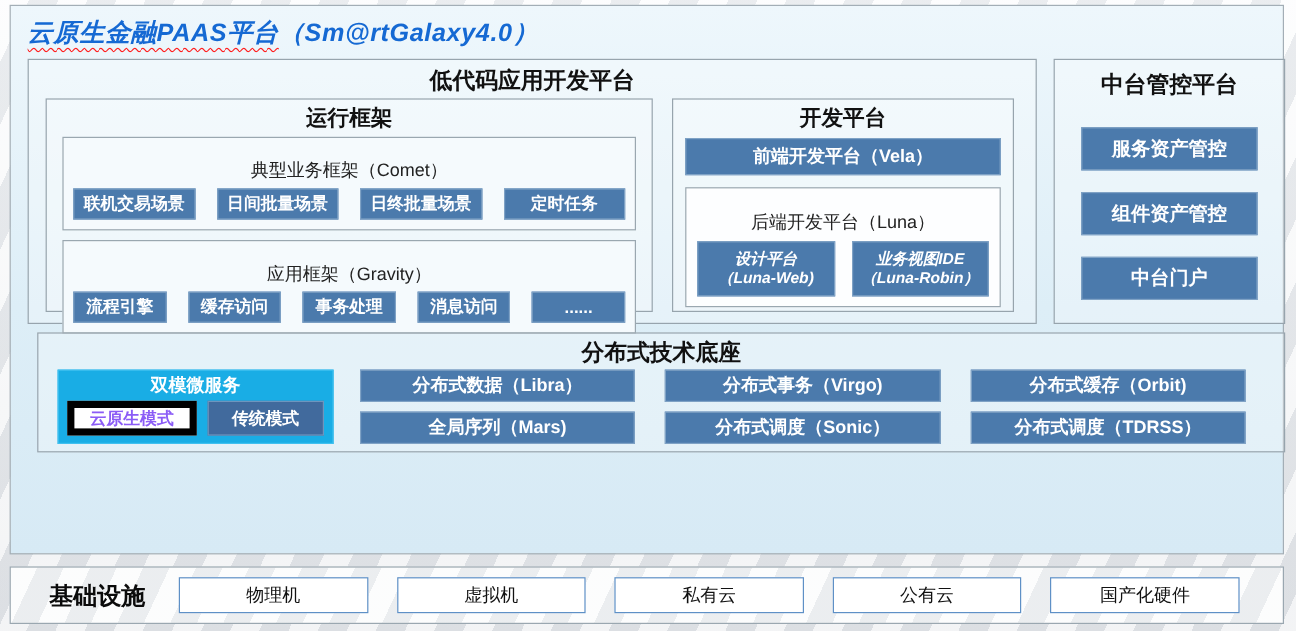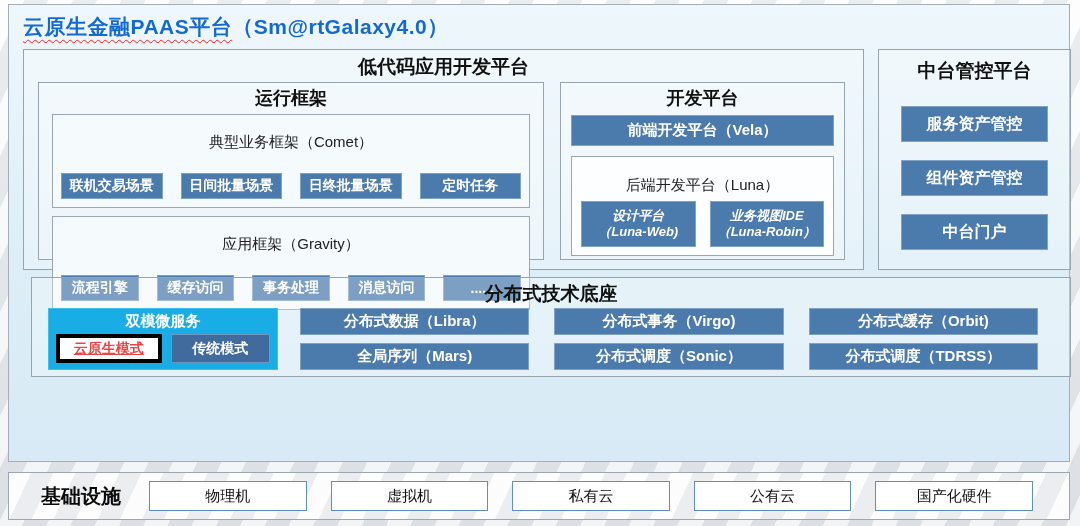--- a/index.html
+++ b/index.html
@@ -19,21 +19,21 @@
   }
 
   
   .main-panel {
     position:absolute; left:8px; top:4px; width:1062px; height:458px;
     border:1px solid #a3aeb6;
     background:linear-gradient(180deg,#eef7fc 0%, #ddeef7 55%, #d7eaf5 100%);
   }
   .page-title {
     position:absolute; left:14px; top:8px;
-    font-size:21px; font-weight:bold; 
+    font-size:21px; font-weight:bold; font-style:italic;
     color:#1569d3; letter-spacing:.5px; white-space:nowrap;
   }
   .page-title .squiggle {
     text-decoration-line:underline;
     text-decoration-style:wavy;
     text-decoration-color:#ff2020;
     text-decoration-thickness:1px;
     text-underline-offset:5px;
   }
 
@@ -42,21 +42,21 @@
 
   
   .lowcode-box { position:absolute; left:14px; top:44px; width:841px; height:221px; }
   .lowcode-box > .box-title { font-size:19px; padding-top:4px; height:32px; }
   .lowcode-inner { display:flex; gap:16px; padding:0 14px; height:178px; }
 
   .runtime-box { width:506px; height:178px; display:flex; flex-direction:column; }
   .runtime-box > .box-title { font-size:18px; padding:3px 0 4px; }
   .subbox { border:1px solid #9aa7b0; background:#f5fafd; margin:0 13px 8px; padding:16px 8px 8px; }
   .subbox-title { text-align:center; font-size:15px; color:#222; padding:2px 0 5px; }
-  .btn-row { display:flex; gap:18px;margin-top:16px; }
+  .btn-row { display:flex; gap:18px; }
   .btn {
     background:#4b7aac; border:1px solid #7fa2c5; color:#fff;
     font-weight:bold; font-size:14px; text-align:left;
     display:flex; align-items:center; justify-content:center;
     height:26px; flex:1; white-space:nowrap;
   }
 
   .dev-box { width:285px; height:178px; display:flex; flex-direction:column; }
   .dev-box > .box-title { font-size:18px; padding:3px 0 5px; }
   .vela-bar { margin:0 10px; height:31px; font-size:15px; flex:none; }
@@ -78,21 +78,21 @@
   .dual-mode {
     width:230px; height:62px; background:#19ade5; border:1px solid #3fc0ef;
     color:#fff; flex:none; padding:3px 7px;
   }
   .dual-mode-title { text-align:center; font-weight:bold; font-size:15px; padding-bottom:3px; }
   .dual-mode-row { display:flex; gap:9px; }
   .mode-box {
     flex:1; height:29px; display:flex; align-items:center; justify-content:center;
     font-weight:bold; font-size:14px;
   }
-  .mode-native { background:#fff; color:#ef4444; border:4px solid #000000;text-decoration:underline; }
+  .mode-native { background:#fff; color:#8b5cf6; border:6px solid #000000; }
   .mode-traditional { background:#416a9d; color:#fff; border:1px solid #6e95bd; }
   .dist-grid {
     flex:1; margin-left:22px; display:grid;
     grid-template-columns:1fr 1fr 1fr; column-gap:25px; row-gap:8px;
   }
   .dist-grid .btn { height:27px; font-size:15px; }
 
   
   .nebula-box { position:absolute; left:22px; top:380px; width:1040px; height:76px; }
   .nebula-box > .box-title { font-size:19px; padding-top:4px; height:32px; }

